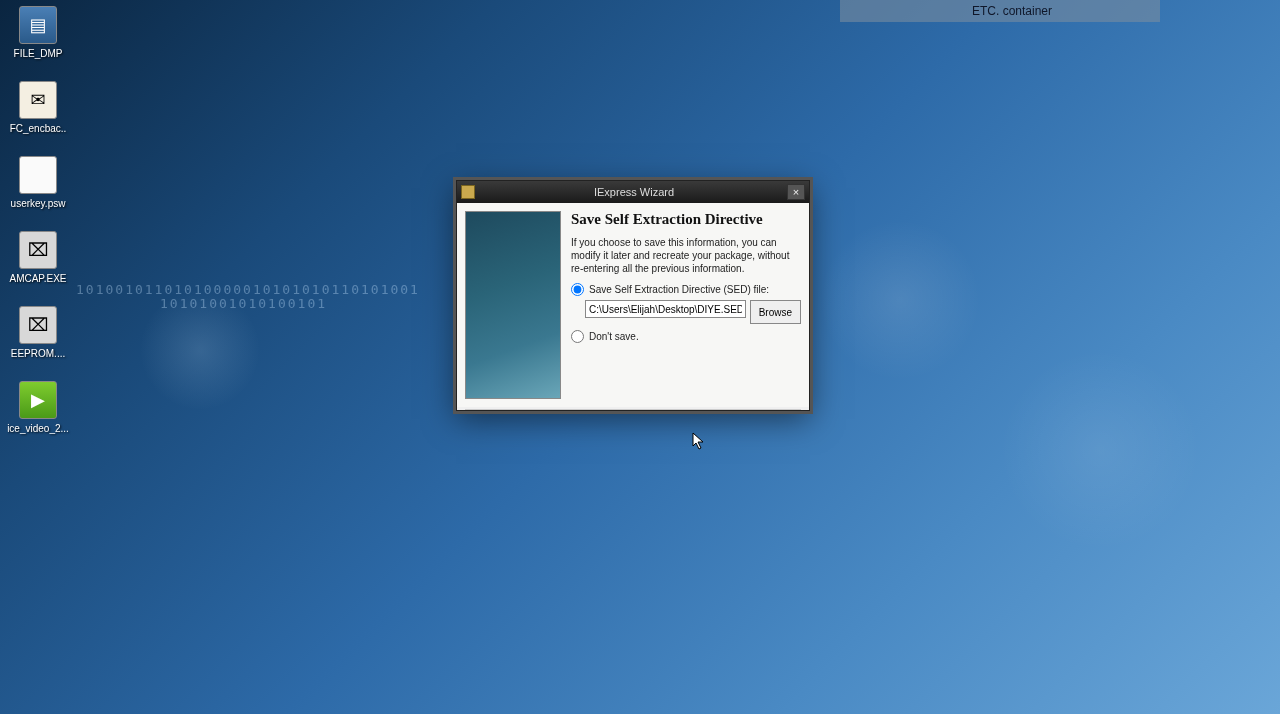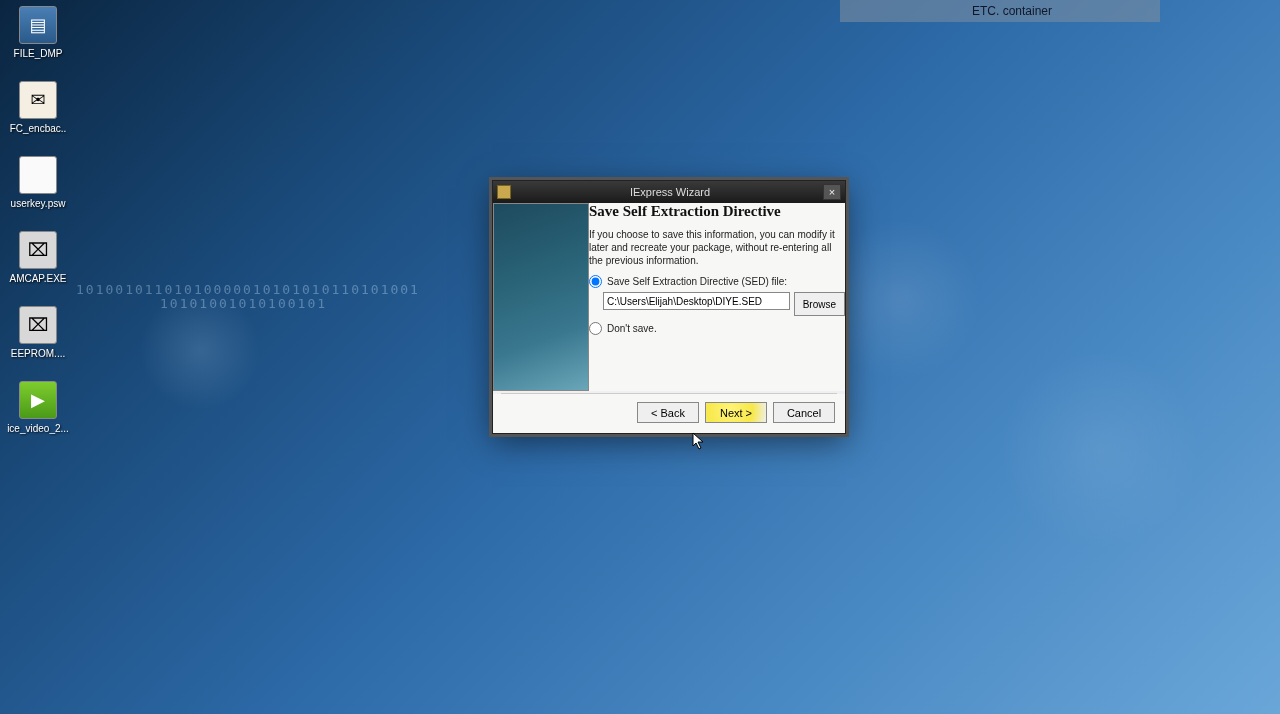--- a/index.html
+++ b/index.html
@@ -90,21 +90,20 @@
 
 
 .wizard {
   position: absolute;
   left: 456px;
   top: 180px;
   width: 354px;
   background: #f0f0f0;
   border: 1px solid #222;
   box-shadow: 0 0 0 3px #555, 0 8px 30px rgba(0,0,0,0.5);
-  margin-left: 36px;
 }
 .wizard-titlebar {
   height: 22px;
   background: linear-gradient(#3a3a3a,#1a1a1a);
   display: flex;
   align-items: center;
   padding: 0 4px;
   color: #ddd;
   font-size: 11px;
 }
@@ -122,21 +121,23 @@
   background: #555;
   color: #eee;
   font-size: 11px;
   line-height: 14px;
   text-align: center;
   border: 1px solid #333;
   cursor: pointer;
 }
 .wizard-body {
   display: flex;
+  padding: 8px;
   background: #f7f7f5;
+  gap: 10px;
 }
 .wizard-side-image {
   width: 96px;
   height: 188px;
   background: linear-gradient(160deg,#1e4a5e 0%, #2a6478 40%, #3a7890 70%, #6aa6b8 100%);
   border: 1px solid #888;
 }
 .wizard-content {
   flex: 1;
   font-size: 10px;
@@ -265,22 +266,17 @@
         <input type="text" value="C:\Users\Elijah\Desktop\DIYE.SED" style="">
         <button>Browse</button>
       </div>
       <div class="radio-row">
         <input type="radio" name="sed" style="">
         <span>Don't save.</span>
       </div>
     </div>
   </div>
   <div class="wizard-separator"></div>
-  <div class="wizard-buttons">
-    <button>&lt; Back</button>
-    <button class="next">Next &gt;</button>
-    <button>Cancel</button>
-  </div>
 </div>
 
 <svg class="cursor" viewBox="0 0 14 18">
   <path d="M1 1 L1 14 L4 11 L7 17 L9 16 L6 10 L11 10 Z" fill="#fff" stroke="#000" stroke-width="1"></path>
 </svg>
 
 </body></html>

